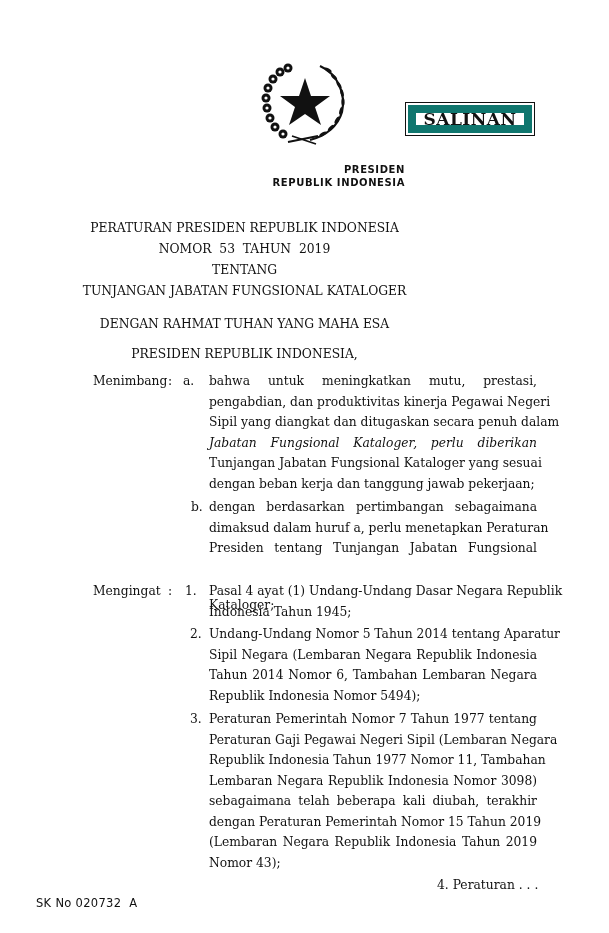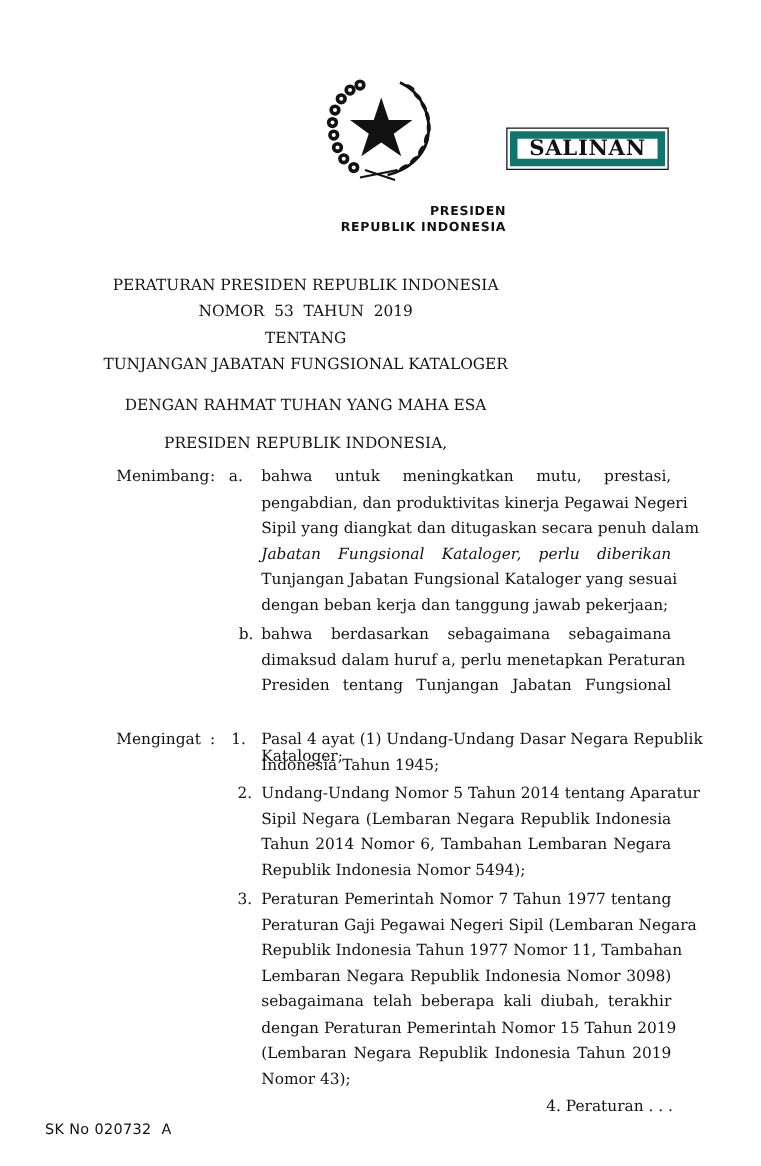--- a/index.html
+++ b/index.html
@@ -1,19 +1,19 @@
 <!DOCTYPE html>
 <html><head>
 <meta charset="utf-8">
 <style>
   html, body { margin:0; padding:0; background:#ffffff; }
   body { width:609px; height:933px; position:relative; overflow:hidden; color:#111; }
   .abs { position:absolute; }
   #emblem { left:258px; top:60px; width:92px; height:86px; }
-  #salinan { left:408px; top:105px; width:124px; height:28px; border:6px solid #0f766e; box-sizing:border-box;
+  #salinan { left:408px; top:105px; width:124px; height:28px; border:8px solid #0f766e; box-sizing:border-box;
              outline:1px solid #111; outline-offset:2px;
              font-family:"DejaVu Serif","Liberation Serif",serif; font-weight:bold; font-size:17px;
              display:flex; align-items:center; justify-content:center; letter-spacing:0.5px; }
   .presiden-label { font-family:"DejaVu Sans","Liberation Sans",sans-serif; font-weight:bold; font-size:10px;
                     letter-spacing:0.6px; text-align:right; width:200px; left:205px; }
   .head-line { font-family:"DejaVu Serif","Liberation Serif",serif; font-size:12.3px; text-align:center;
                width:489px; left:0; white-space:nowrap; }
   .label { font-family:"DejaVu Serif","Liberation Serif",serif; font-size:12.3px; }
   .body-line { font-family:"DejaVu Serif","Liberation Serif",serif; font-size:12.3px; left:209px; width:328px;
                white-space:nowrap; }
@@ -84,21 +84,21 @@
 
 <div class="abs marker" style="left:183px; top:374px;">a.</div>
 <div class="abs body-line justify" style="top:374px;">bahwa untuk meningkatkan mutu, prestasi,</div>
 <div class="abs body-line justify" style="top:394.5px;">pengabdian, dan produktivitas kinerja Pegawai Negeri</div>
 <div class="abs body-line justify" style="top:415px;">Sipil yang diangkat dan ditugaskan secara penuh dalam</div>
 <div class="abs body-line justify" style="top:435.5px;font-style:italic;">Jabatan Fungsional Kataloger, perlu diberikan</div>
 <div class="abs body-line justify" style="top:456px;">Tunjangan Jabatan Fungsional Kataloger yang sesuai</div>
 <div class="abs body-line" style="top:476.5px;">dengan beban kerja dan tanggung jawab pekerjaan;</div>
 
 <div class="abs marker" style="left:191px; top:500px;">b.</div>
-<div class="abs body-line justify" style="top:500px;">bahwa berdasarkan sebagaimana sebagaimana</div>
+<div class="abs body-line justify" style="top:500px;">dengan berdasarkan pertimbangan sebagaimana</div>
 <div class="abs body-line justify" style="top:520.5px;">dimaksud dalam huruf a, perlu menetapkan Peraturan</div>
 <div class="abs body-line justify" style="top:541px;">Presiden tentang Tunjangan Jabatan Fungsional</div>
 <div class="abs body-line" style="top:561.5px;margin-top:36px;">Kataloger;</div>
 
 <div class="abs label" style="left:93px; top:584px;">Mengingat</div>
 <div class="abs label" style="left:168px; top:584px;">:</div>
 
 <div class="abs marker" style="left:185px; top:584px;">1.</div>
 <div class="abs body-line justify" style="top:584px;">Pasal 4 ayat (1) Undang-Undang Dasar Negara Republik</div>
 <div class="abs body-line" style="top:604.5px;">Indonesia Tahun 1945;</div>

